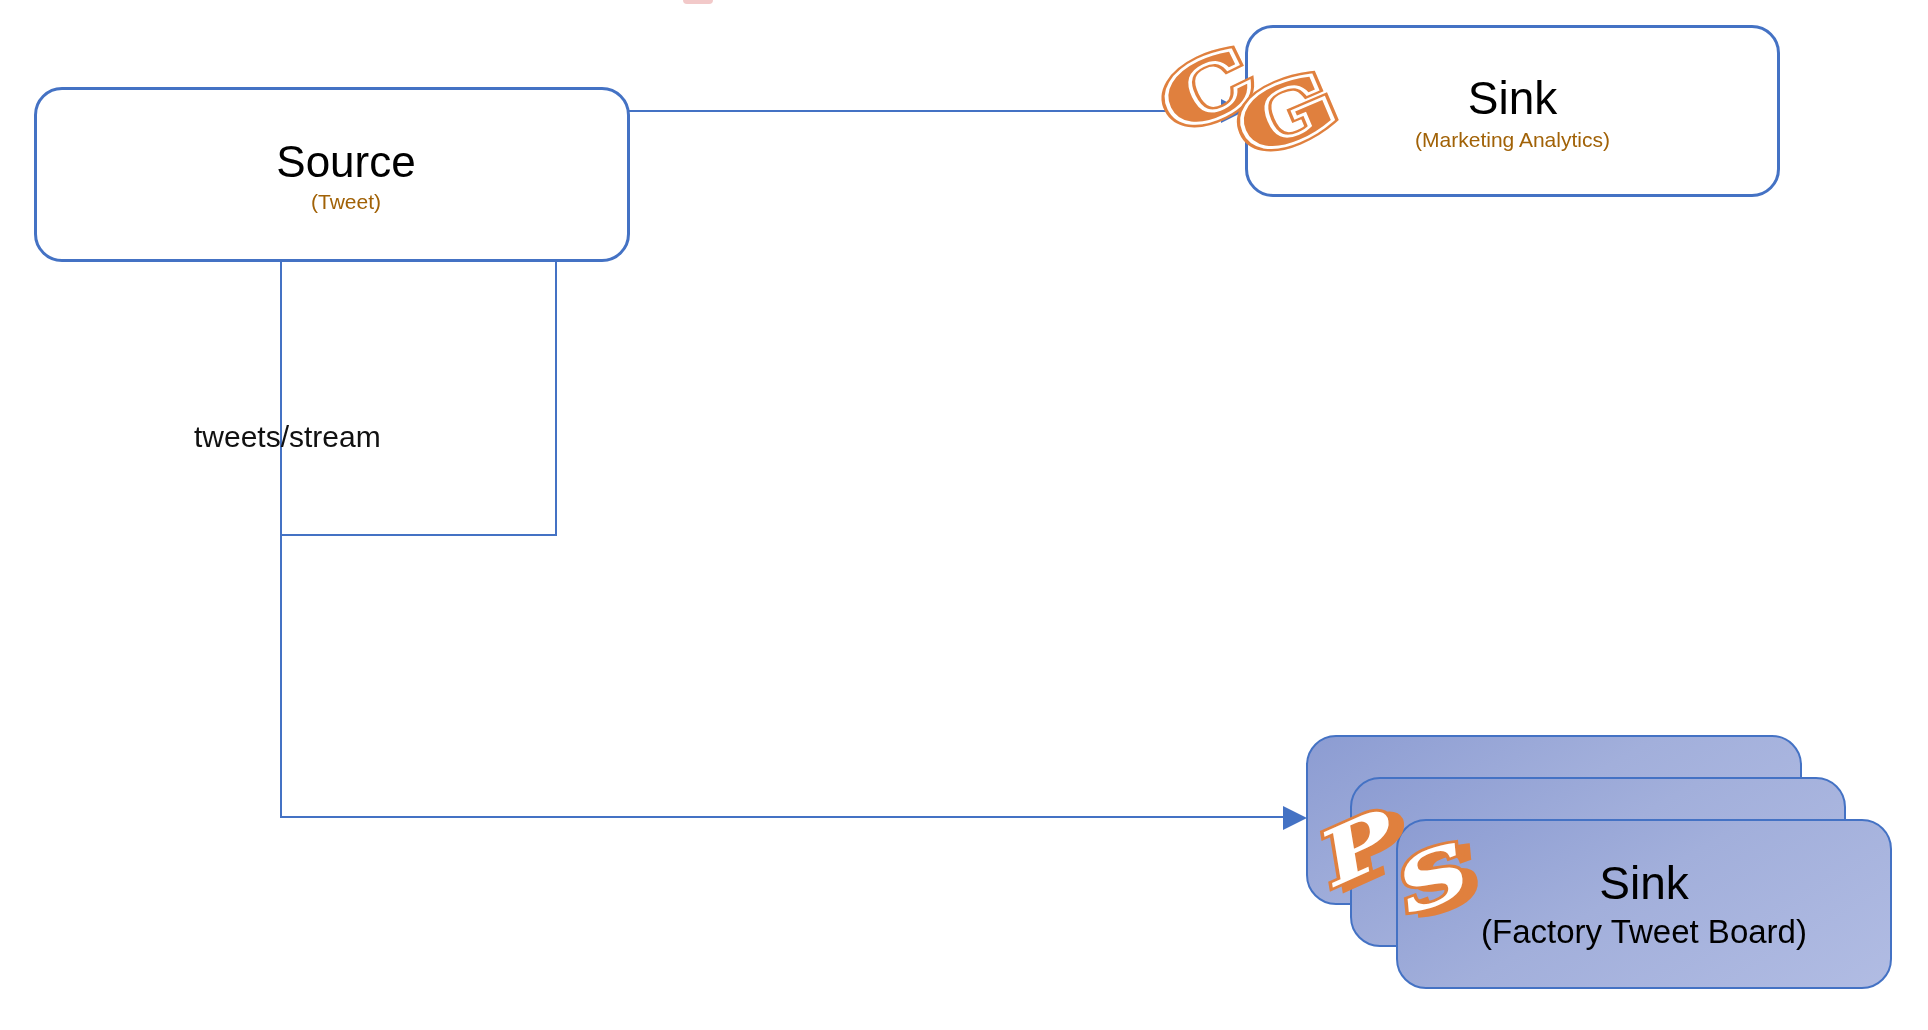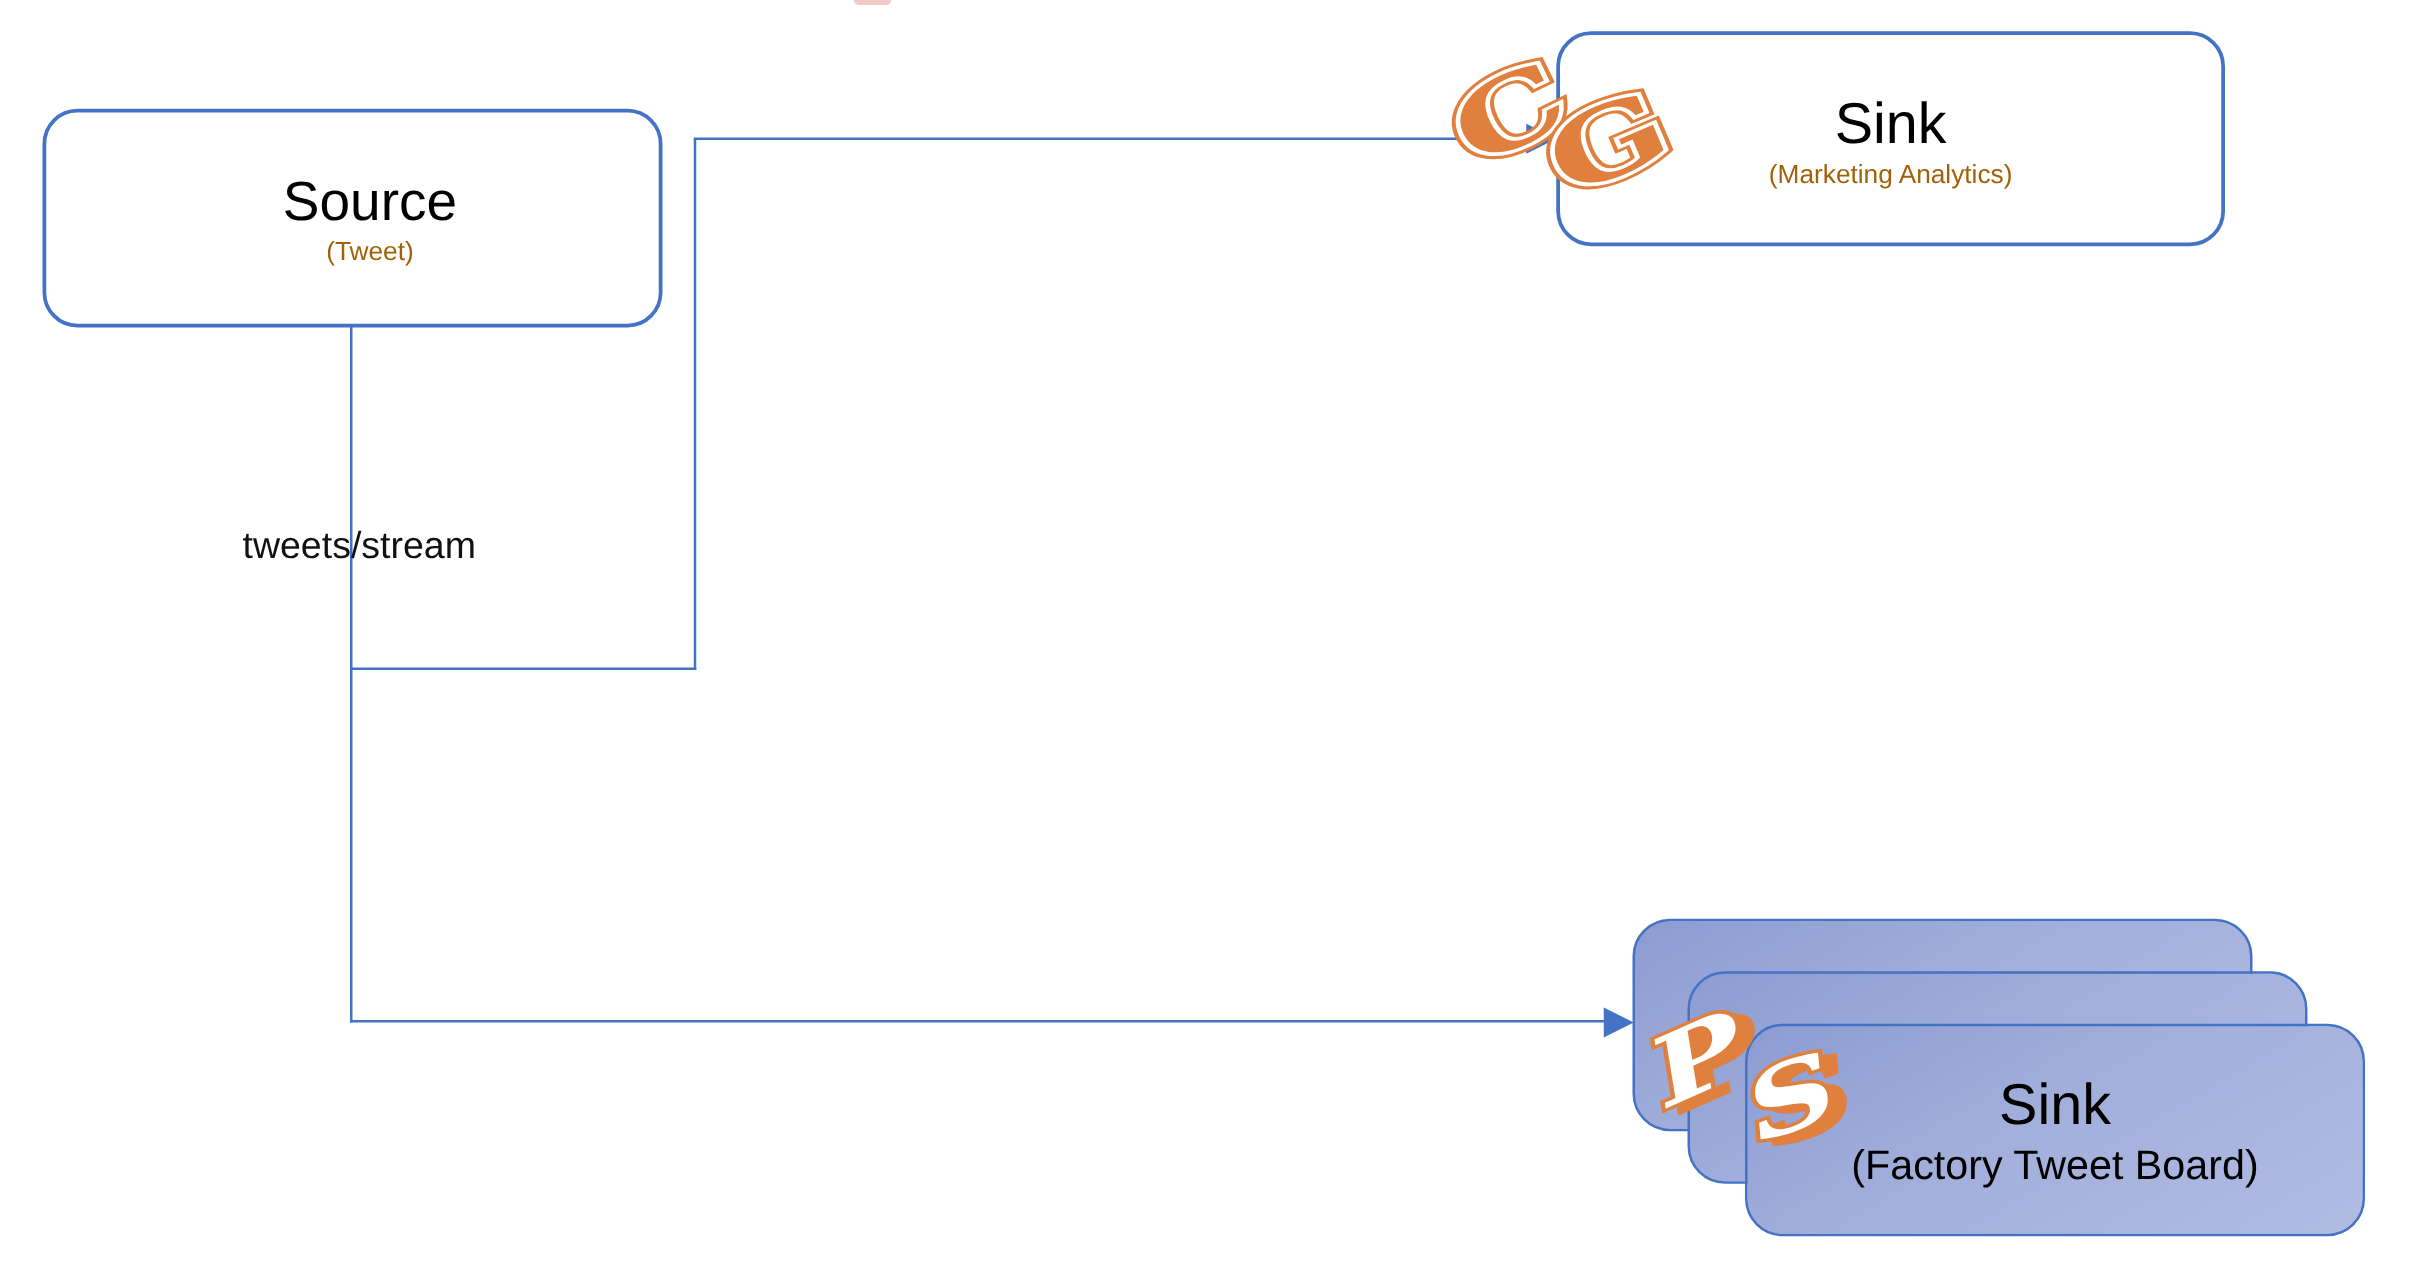--- a/index.html
+++ b/index.html
@@ -8,21 +8,21 @@
     font-family:"Liberation Sans", sans-serif;color:#000;
   }
   
   .node{
     position:absolute;box-sizing:border-box;border:3px solid #4472C4;border-radius:28px;
     background:#ffffff;display:flex;flex-direction:column;align-items:center;justify-content:center;
     text-align:center;
   }
   .node .title{font-size:46px;line-height:1.25;color:#000;}
   .node .subtitle{font-size:21px;line-height:1.2;color:#a16207;}
-  .source-node{left:34px;top:87px;width:496px;height:175px;padding-left:28px;}
+  .source-node{left:34px;top:87px;width:596px;height:175px;padding-left:28px;}
   .marketing-node{left:1245px;top:25px;width:535px;height:172px;}
   .stack-box{
     position:absolute;box-sizing:border-box;border:2px solid #4472C4;border-radius:30px;
     width:496px;height:170px;
     background:linear-gradient(150deg,#8C9CD2 0%,#A2AFDB 45%,#B1BCE3 100%);
   }
   .stack-back{left:1306px;top:735px;}
   .stack-middle{left:1350px;top:777px;}
   .stack-front{left:1396px;top:819px;display:flex;flex-direction:column;align-items:center;justify-content:center;text-align:center;}
   .stack-front .title{font-size:46px;line-height:1.2;color:#000;}

